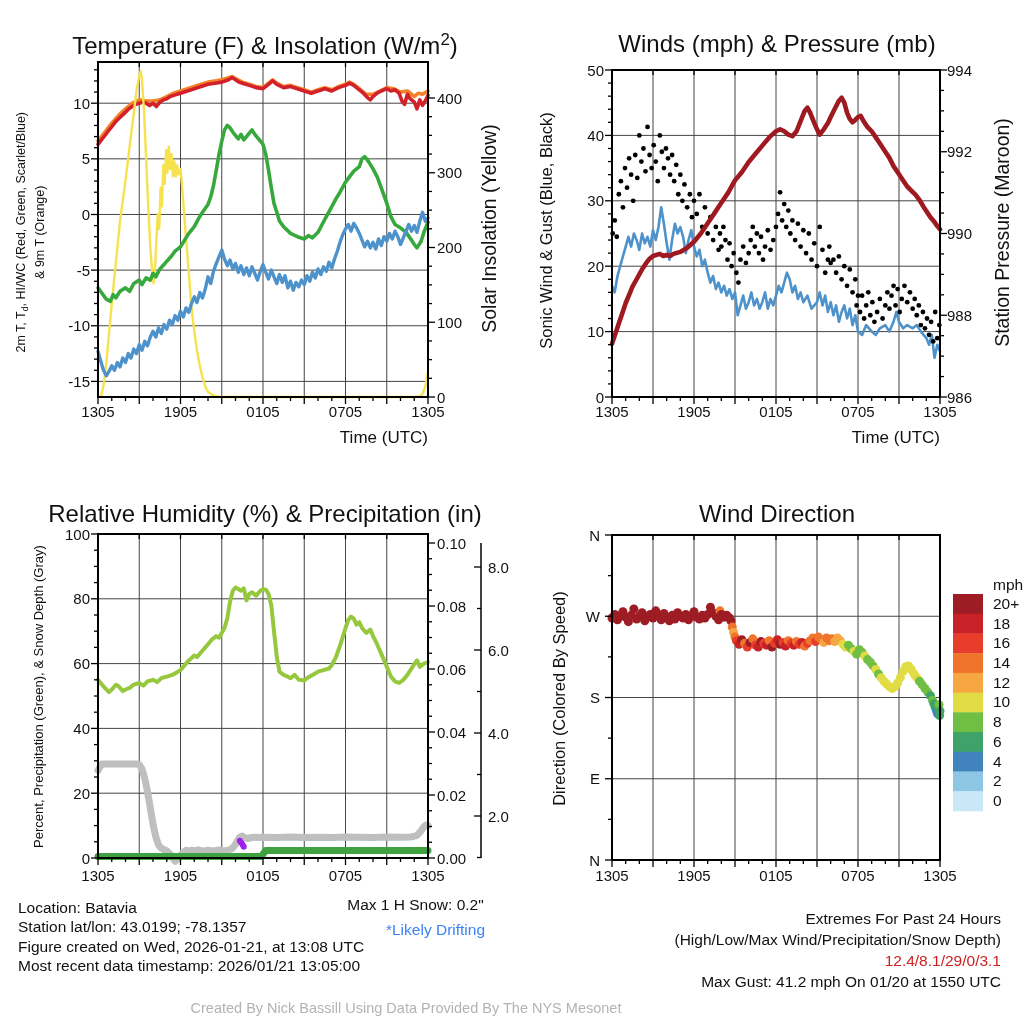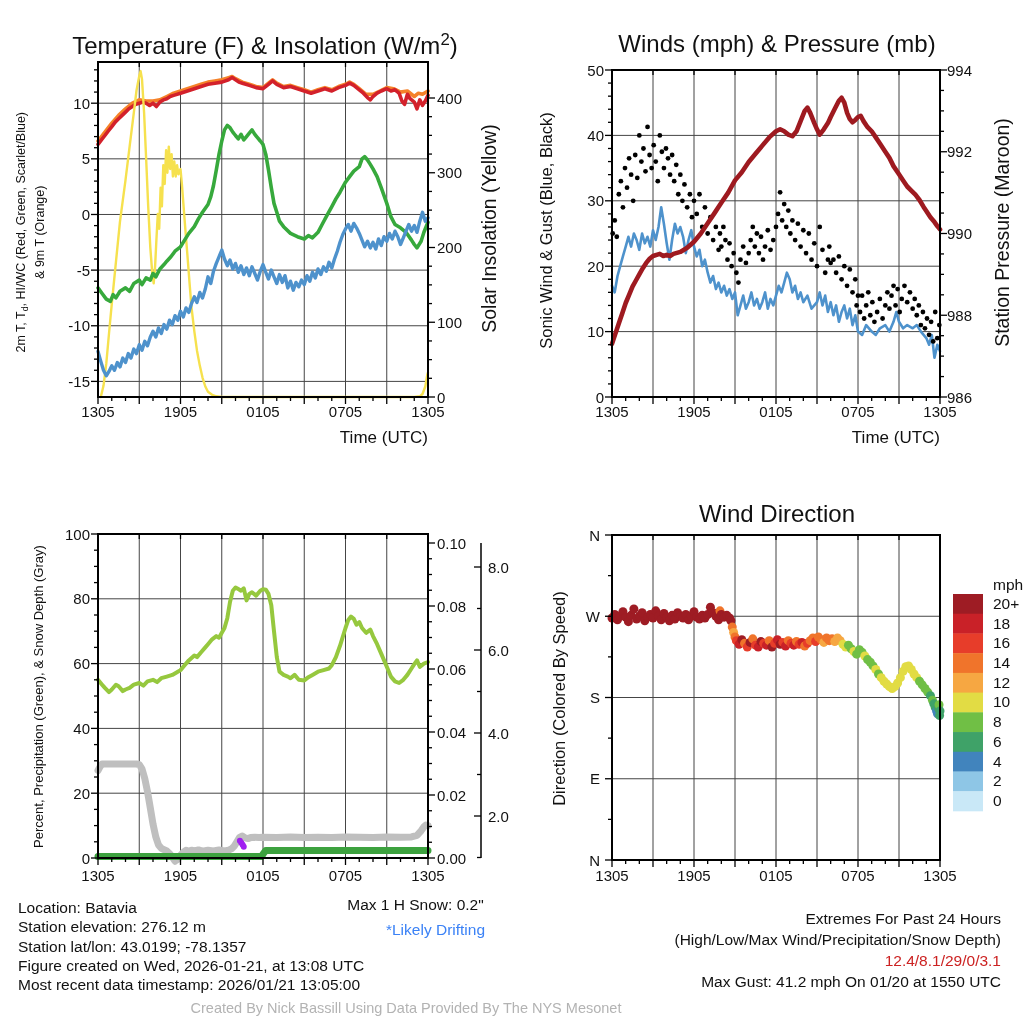--- a/index.html
+++ b/index.html
@@ -741,38 +741,38 @@
         <text x="993" y="766.62" text-anchor="start" font-size="15.5" fill="#111" font-family="&quot;Liberation Sans&quot;, sans-serif">4</text>
         <rect x="953" y="771.48" width="30" height="20.119999999999997" fill="#8ec6e6"></rect>
         <text x="993" y="786.34" text-anchor="start" font-size="15.5" fill="#111" font-family="&quot;Liberation Sans&quot;, sans-serif">2</text>
         <rect x="953" y="791.2" width="30" height="20.119999999999997" fill="#c9e8f7"></rect>
         <text x="993" y="806.0600000000001" text-anchor="start" font-size="15.5" fill="#111" font-family="&quot;Liberation Sans&quot;, sans-serif">0</text>
       </g>
     </svg>
 
   <div class="abs title" style="left:0;top:30px;width:530px;"><span>Temperature (F) &amp; Insolation (W/m</span><sup>2</sup><span>)</span></div>
   <div class="abs title" style="left:512px;top:30px;width:530px;">Winds (mph) &amp; Pressure (mb)</div>
+  <div class="abs title" style="left:0;top:500px;width:530px;">Relative Humidity (%) &amp; Precipitation (in)</div>
   <div class="abs title" style="left:512px;top:500px;width:530px;">Wind Direction</div>
 
   <div class="abs xlabel" style="left:98px;top:428px;width:330px;">Time (UTC)</div>
   <div class="abs xlabel" style="left:612px;top:428px;width:328px;">Time (UTC)</div>
 
   <div class="vlabel" style="left:-230px;top:216px;width:520px;font-size:12.5px;line-height:14px;">
     <div><span>2m T, T</span><sub>d</sub><span>, HI/WC (Red, Green, Scarlet/Blue)</span></div>
     <div>&amp; 9m T (Orange)</div>
   </div>
   <div class="vlabel" style="left:229px;top:217px;width:520px;font-size:19.5px;">Solar Insolation (Yellow)</div>
   <div class="vlabel" style="left:286px;top:221px;width:520px;font-size:16.5px;">Sonic Wind &amp; Gust (Blue, Black)</div>
   <div class="vlabel" style="left:742px;top:221px;width:520px;font-size:19.5px;">Station Pressure (Maroon)</div>
   <div class="vlabel" style="left:-222px;top:689px;width:520px;font-size:13px;">Percent, Precipitation (Green), &amp; Snow Depth (Gray)</div>
   <div class="vlabel" style="left:299px;top:689px;width:520px;font-size:16.5px;">Direction (Colored By Speed)</div>
 
   <div class="abs info" style="left:18px;top:898px;">
     <div>Location: Batavia</div>
-    <div>Station elevation: 276.12 m</div>
     <div>Station lat/lon: 43.0199; -78.1357</div>
     <div>Figure created on Wed, 2026-01-21, at 13:08 UTC</div>
     <div>Most recent data timestamp: 2026/01/21 13:05:00</div>
   </div>
 
   <div class="abs note" style="left:283px;top:896px;width:265px;">Max 1 H Snow: 0.2"</div>
   <div class="abs note purple" style="left:303px;top:921px;width:265px;">*Likely Drifting</div>
 
   <div class="abs extremes" style="right:23px;top:908px;width:480px;">
     <div>Extremes For Past 24 Hours</div>

